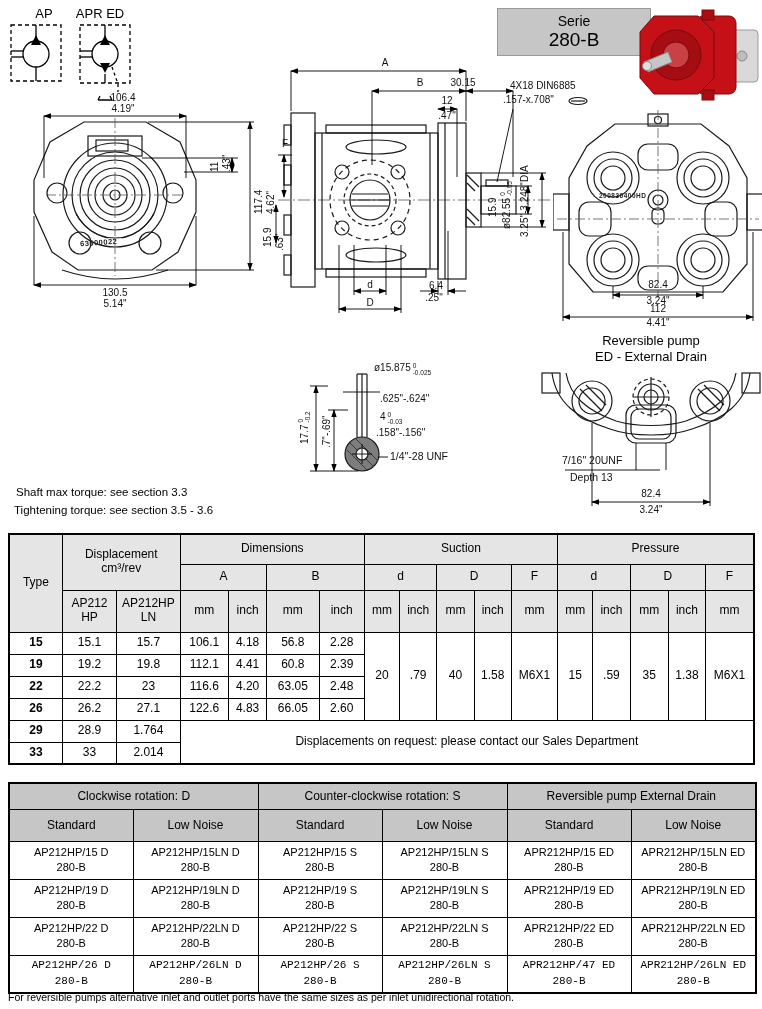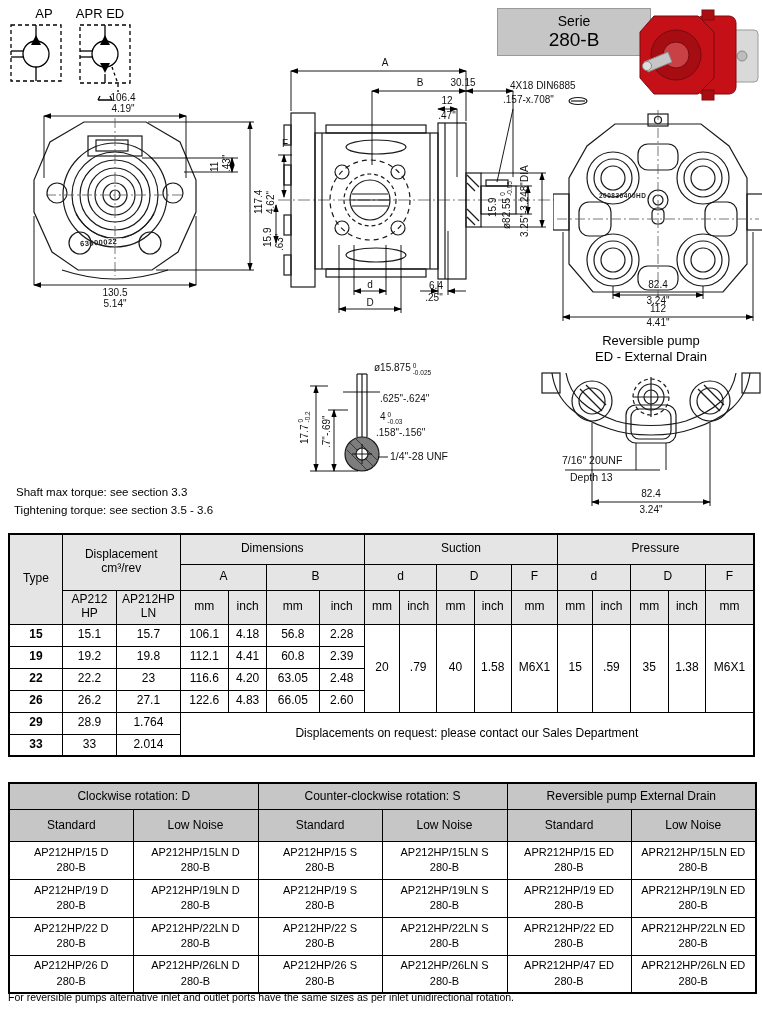--- a/index.html
+++ b/index.html
@@ -438,21 +438,21 @@
       <tr style="height:26px;">
         <th colspan="2">A</th>
         <th colspan="2">B</th>
         <th colspan="2">d</th>
         <th colspan="2">D</th>
         <th>F</th>
         <th colspan="2">d</th>
         <th colspan="2">D</th>
         <th>F</th>
       </tr>
-      <tr style="height:34px;">
+      <tr style="height:42px;">
         <th>AP212 HP</th>
         <th>AP212HP LN</th>
         <th>mm</th>
         <th>inch</th>
         <th>mm</th>
         <th>inch</th>
         <th>mm</th>
         <th>inch</th>
         <th>mm</th>
         <th>inch</th>
@@ -621,21 +621,21 @@
           </td>
         <td>
             <div>APR212HP/22 ED</div>
             <div>280-B</div>
           </td>
         <td>
             <div>APR212HP/22LN ED</div>
             <div>280-B</div>
           </td>
       </tr>
-      <tr style="height:38px;">
+      <tr style="height:38px;font-family:Liberation Mono, monospace;">
         <td>
             <div>AP212HP/26 D</div>
             <div>280-B</div>
           </td>
         <td>
             <div>AP212HP/26LN D</div>
             <div>280-B</div>
           </td>
         <td>
             <div>AP212HP/26 S</div>

